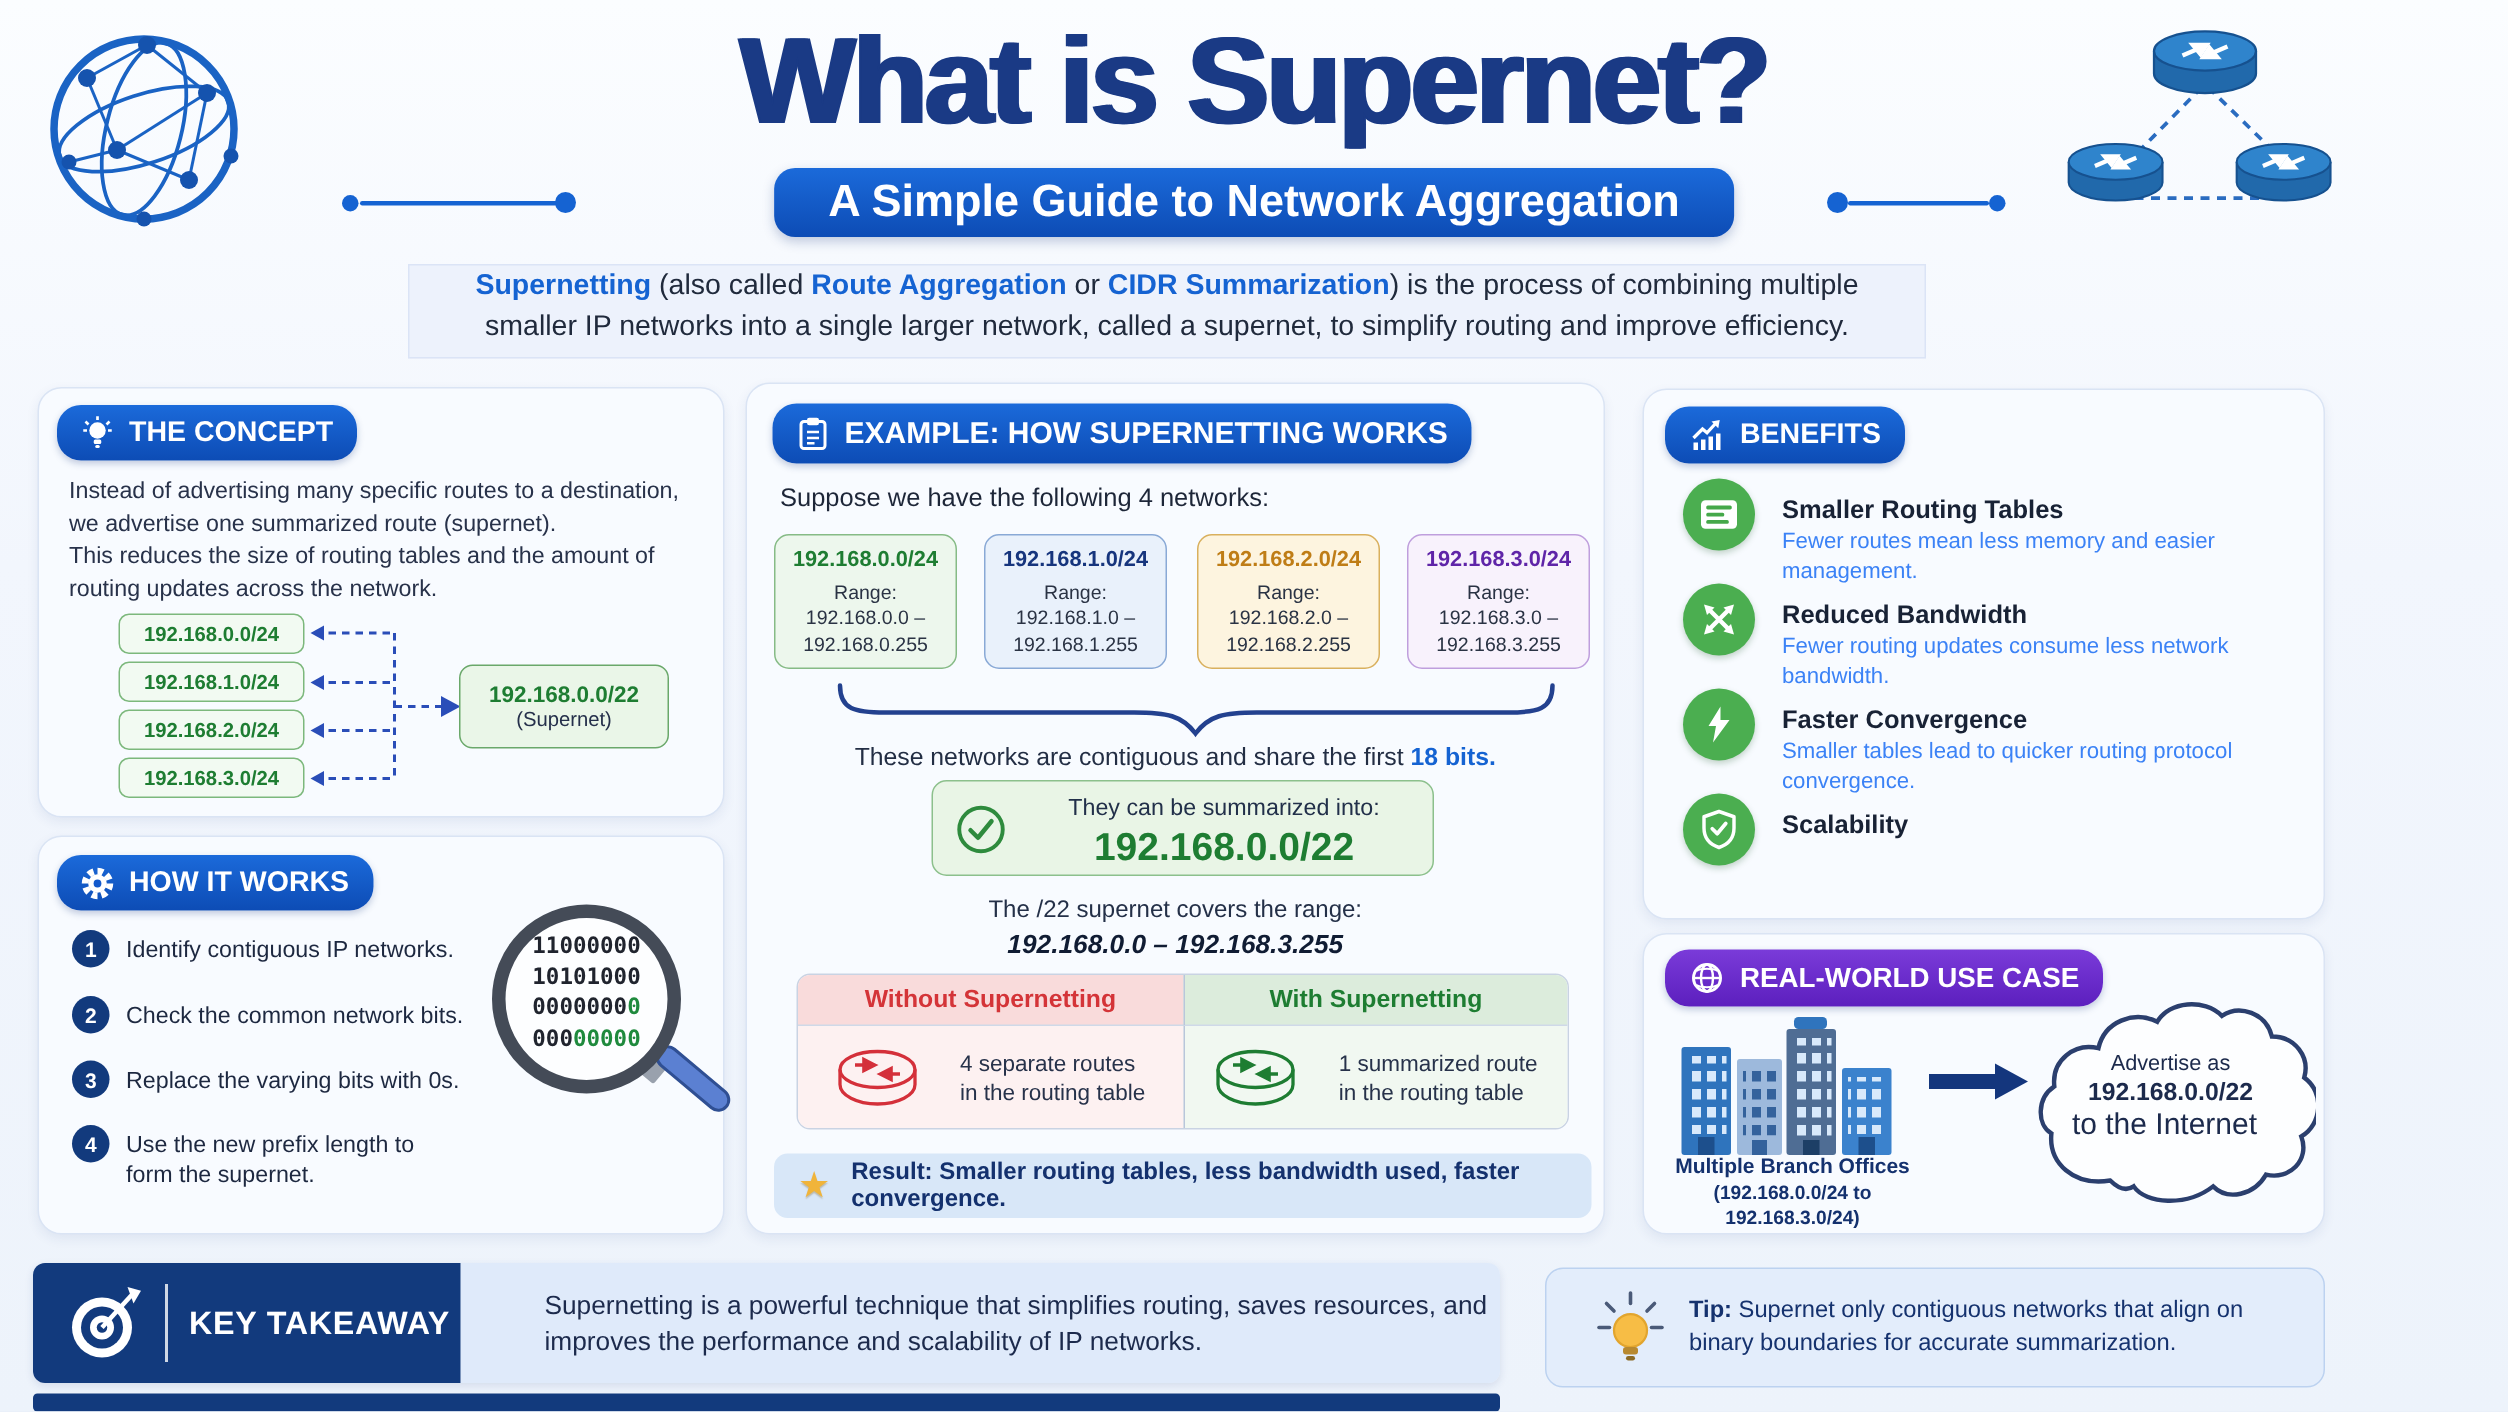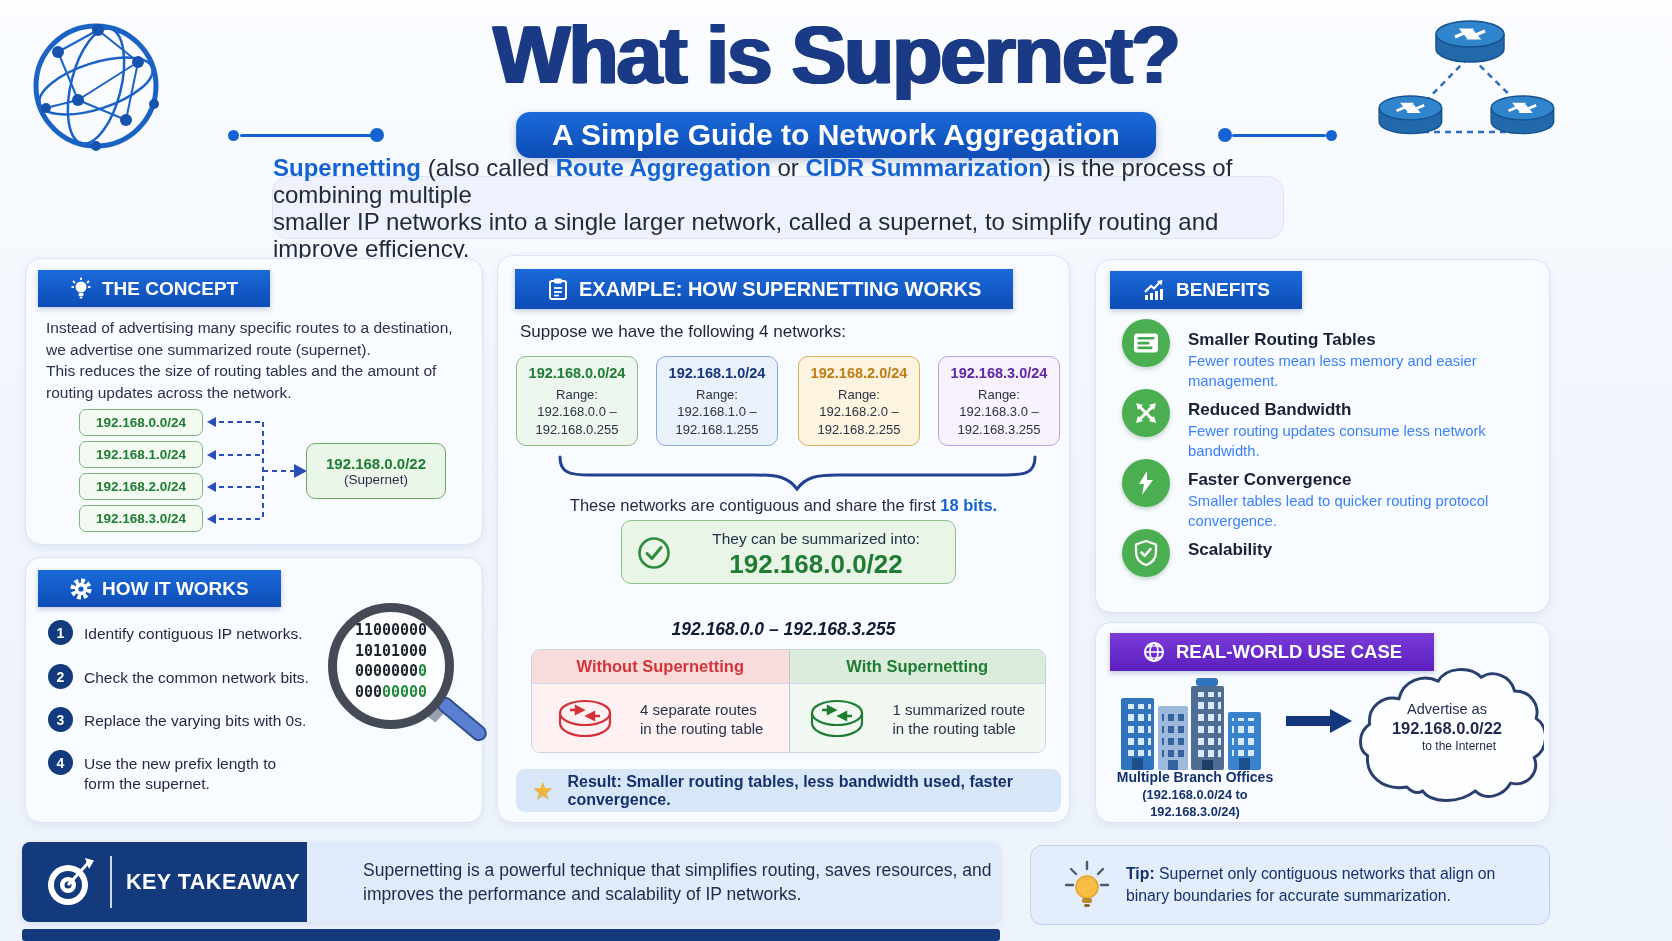--- a/index.html
+++ b/index.html
@@ -16,29 +16,29 @@
   .subtitle-pill{left:50%;transform:translateX(-50%);top:112px;height:46px;
     background:linear-gradient(180deg,#1b6ada,#0d4cb5);border-radius:14px;
     color:#fff;font-size:30px;font-weight:700;line-height:46px;padding:0 36px;white-space:nowrap;
     box-shadow:0 3px 8px rgba(20,50,120,.25);}
   .conn-line{height:3px;background:#1563d2;top:134px;border-radius:2px;}
   .conn-dot{width:11px;height:11px;border-radius:50%;background:#1563d2;top:130px;}
   .conn-dot.big{width:14px;height:14px;top:128px;}
 
   
   .intro{left:272px;top:176px;width:1012px;height:63px;background:#edf2fc;
-    border:1px solid #dbe4f6;border-radius:16px;display:flex;flex-direction:column;
-    justify-content:center;align-items:center;font-size:24px;color:#202a3c;line-height:27px;}
+    border:1px solid #dbe4f6;border-radius:0;display:flex;flex-direction:column;
+    justify-content:flex-start;align-items:center;font-size:19px;color:#202a3c;line-height:27px;}
   .blue-b{color:#1563d2;font-weight:700;}
 
   
   .card{position:absolute;background:#f8fbff;border:1.5px solid #dae4f4;border-radius:16px;
     box-shadow:0 3px 8px rgba(40,70,130,.08);}
   .pill{position:absolute;display:flex;align-items:center;gap:10px;color:#fff;font-weight:700;
-    background:linear-gradient(180deg,#1b6ada,#0d4cb5);border-radius:0;padding:0 32px;
+    background:linear-gradient(180deg,#1b6ada,#0d4cb5);border-radius:16px;padding:0 16px;
     box-shadow:0 2px 5px rgba(20,50,120,.25);white-space:nowrap;}
   .pill.purple{background:linear-gradient(180deg,#7a3bd9,#5c1fbe);}
 
   
   .concept-p{font-size:15.5px;line-height:21.5px;color:#28324a;}
   .net-box{position:absolute;width:124px;height:27px;background:#f2faf2;border:1.5px solid #7cb87c;
     border-radius:7px;color:#1e7d32;font-weight:700;font-size:13.5px;display:flex;
     align-items:center;justify-content:center;}
   .supernet-box{position:absolute;left:280px;top:184px;width:140px;height:56px;background:#eaf6e8;
     border:1.5px solid #6aa86a;border-radius:9px;display:flex;flex-direction:column;
@@ -329,20 +329,21 @@
 
     <div class="summary-box">
       <svg class="abs" style="left:15px;top:15px" width="34" height="34" viewBox="0 0 34 34">
         <circle cx="17" cy="17" r="14.5" fill="none" stroke="#2e8b3d" stroke-width="2.6"></circle>
         <polyline points="10,17.5 15,22.5 24,11.5" fill="none" stroke="#2e8b3d" stroke-width="3" stroke-linecap="round" stroke-linejoin="round"></polyline>
       </svg>
       <div class="lab">They can be summarized into:</div>
       <div class="big">192.168.0.0/22</div>
     </div>
 
+    <div class="covers1">The /22 supernet covers the range:</div>
     <div class="covers2">192.168.0.0 – 192.168.3.255</div>
 
     <div class="cmp">
       <div class="hd without">Without Supernetting</div>
       <div class="hd with">With Supernetting</div>
       <div class="bd without">
         <svg class="router" width="56" height="42" viewBox="0 0 56 42">
           <path d="M3 15 v10 a25 13 0 0 0 50 0 v-10" fill="none" stroke="currentColor" stroke-width="2.2"></path>
           <ellipse cx="28" cy="15" rx="25" ry="12" fill="none" stroke="currentColor" stroke-width="2.2"></ellipse>
           <g stroke="currentColor" stroke-width="2.4" fill="currentColor">
@@ -478,21 +479,21 @@
     <svg class="abs" style="left:188px;top:80px" width="70" height="36" viewBox="0 0 70 36">
       <rect x="2" y="13" width="44" height="10" fill="#14367d"></rect>
       <polygon points="46,6 68,18 46,30" fill="#14367d"></polygon>
     </svg>
 
     <svg class="abs" style="left:252px;top:36px" width="196" height="158" viewBox="0 0 200 160">
       <path d="M60 130 C35 134 18 118 20 98 C10 92 10 74 22 66 C20 48 36 36 52 40 C56 22 76 14 92 22 C100 8 124 6 136 18 C148 10 166 16 170 32 C186 32 196 46 192 60 C206 70 204 92 190 100 C196 116 182 130 166 126 C158 140 140 144 130 134 C112 148 84 146 76 134 C70 138 64 134 60 130 Z" fill="#fdfeff" stroke="#2b3f6e" stroke-width="3"></path>
     </svg>
     <div class="cloud-text" style="left:276px;top:78px;width:150px;font-size:14.5px">Advertise as</div>
     <div class="cloud-text" style="left:270px;top:96px;width:162px;font-size:16.5px;font-weight:700">192.168.0.0/22</div>
-    <div class="cloud-text" style="left:288px;top:116px;width:150px;font-size:12px">to the Internet</div>
+    <div class="cloud-text" style="left:272px;top:116px;width:150px;font-size:20px">to the Internet</div>
   </div>
 
   <div class="abs takeaway">
     <div class="navy">
       <svg class="abs" style="left:22px;top:14px" width="52" height="52" viewBox="0 0 52 52">
         <circle cx="24" cy="29" r="20" fill="#fff"></circle>
         <circle cx="24" cy="29" r="14" fill="#123a7d"></circle>
         <circle cx="24" cy="29" r="8" fill="#fff"></circle>
         <circle cx="24" cy="29" r="3.5" fill="#123a7d"></circle>
         <line x1="24" y1="29" x2="45" y2="6" stroke="#fff" stroke-width="3"></line>

